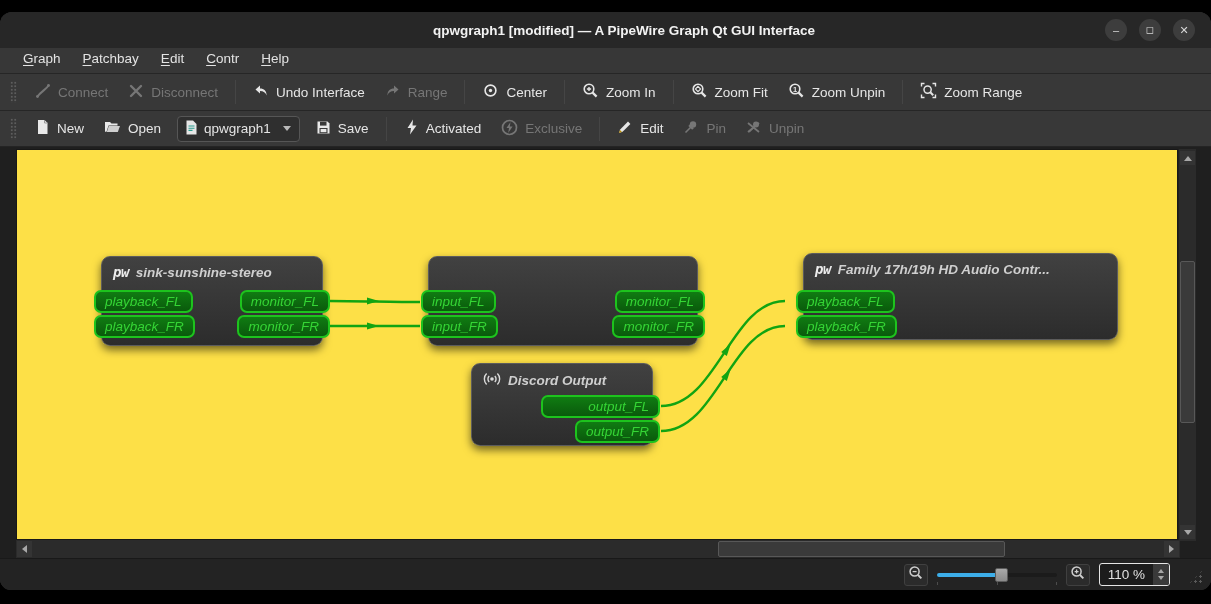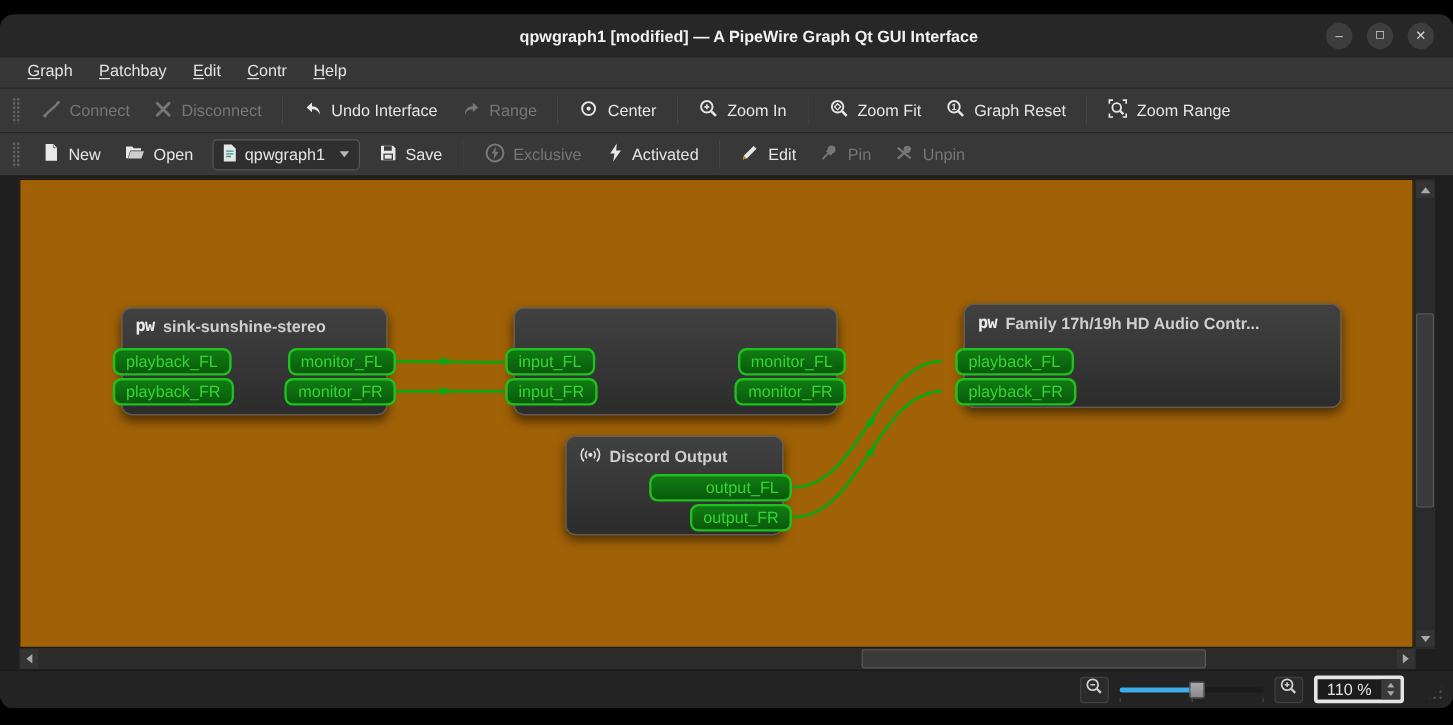--- a/index.html
+++ b/index.html
@@ -31,21 +31,21 @@
   .tb-btn.disabled { color:#767676; }
   .tb-btn svg { flex:none; }
   .combo { display:flex; align-items:center; gap:6px; height:26px; padding:0 8px 0 7px; margin:0 6px;
            background:#2f2f2f; border:1px solid #565656; border-radius:4px; color:#e4e4e4; font-size:13.5px; }
   .combo .arrow { width:0; height:0; border-left:4px solid transparent; border-right:4px solid transparent;
                   border-top:5px solid #b9b9b9; margin-left:6px; }
 
   
   .canvas-wrap { flex:1; position:relative; background:#1f1f1f; border-top:1px solid #242424; }
   .view-content { position:absolute; left:16px; top:2px; width:1162px; height:391px;
-                  background:#a16207; border:1px solid #181818; overflow:hidden; }
+                  background:#fde047; border:1px solid #181818; overflow:hidden;font-style:italic; }
   .links { position:absolute; left:0; top:0; }
 
   .node { position:absolute; background:linear-gradient(#414141,#2c2c2c); border:1px solid #5c5c5c;
           border-radius:9px; box-shadow:0 4px 9px rgba(0,0,0,.55); }
   .node-header { display:flex; align-items:center; gap:7px; padding:7px 11px 0 11px;
                  color:#cfcfcf; font-weight:bold; font-size:13.5px; white-space:nowrap; overflow:hidden; }
   .pw-glyph { font-weight:bold; font-size:14px; color:#ececec; letter-spacing:-0.5px; font-family:"DejaVu Sans Mono", monospace; }
   .port { position:absolute; height:23px; line-height:19px; padding:0 9px;
           background:linear-gradient(#107c12,#0a5a0c); border:2px solid #1dc31d; border-radius:7px;
           color:#35d535; font-size:13.5px; white-space:nowrap; }
@@ -67,21 +67,21 @@
   .statusbar { height:32px; background:#232323; border-top:1px solid #191919; flex:none;
                position:relative; display:flex; align-items:center; justify-content:flex-end; padding-right:41px; gap:9px; }
   .sb-zoombtn { width:24px; height:22px; display:flex; align-items:center; justify-content:center;
                 color:#cfcfcf; background:#2b2b2b; border:1px solid #404040; border-radius:3px; }
   .slider { position:relative; width:120px; height:20px; }
   .slider .track { position:absolute; left:0; right:0; top:8px; height:4px; background:#1b1b1b; border-radius:2px; }
   .slider .fill  { position:absolute; left:0; width:61px; top:8px; height:4px; background:#3daee9; border-radius:2px; }
   .slider .handle{ position:absolute; left:58px; top:3px; width:13px; height:14px;
                    background:linear-gradient(#a9a9a9,#8a8a8a); border:1px solid #5c5c5c; border-radius:2px; }
   .slider .tick { position:absolute; top:17px; width:1px; height:3px; background:#4c4c4c; }
-  .spinbox { display:flex; align-items:center; height:23px; background:#1c1c1c; border:3px solid #e5e5e5; border-radius:3px; overflow:hidden; }
+  .spinbox { display:flex; align-items:center; height:23px; background:#1c1c1c; border:1px solid #e5e5e5; border-radius:3px; overflow:hidden; }
   .spin-value { color:#e0e0e0; font-size:13.5px; padding:0 8px; }
   .spin-btns { width:16px; height:100%; background:#3a3a3a; display:flex; flex-direction:column; align-items:center; justify-content:center; gap:3px; }
   .spin-btns .tri-up { border-bottom-width:4px; border-left-width:3.5px; border-right-width:3.5px; }
   .spin-btns .tri-down { border-top-width:4px; border-left-width:3.5px; border-right-width:3.5px; }
   .grip { position:absolute; right:7px; bottom:5px; width:16px; height:16px;
           background-image:radial-gradient(#5a5a5a 1.1px, transparent 1.2px); background-size:5px 5px;
           clip-path:polygon(100% 0, 100% 100%, 0 100%); }
 </style>
 </head>
 <body>
@@ -176,21 +176,21 @@
             <path d="M7 4.4 L9.6 7 L7 9.6 L4.4 7 Z" stroke="currentColor" stroke-width="1.1" fill="none"></path>
           </svg></span>
       <span>Zoom Fit</span>
     </div>
     <div class="tb-btn">
       <span><svg width="17" height="17" viewBox="0 0 17 17">
             <circle cx="7" cy="7" r="4.8" stroke="currentColor" stroke-width="1.6" fill="none"></circle>
             <path d="M10.6 10.6 L14.6 14.6" stroke="currentColor" stroke-width="2.2"></path>
             <text x="7" y="9.6" font-size="7.5" font-weight="bold" text-anchor="middle" fill="currentColor" stroke="none">1</text>
           </svg></span>
-      <span>Graph Reset</span>
+      <span>Zoom Unpin</span>
     </div>
 
     <div class="tb-sep"></div>
 
     <div class="tb-btn">
       <span><svg width="17" height="17" viewBox="0 0 17 17">
             <path d="M1.5 4.5 V1.5 H4.5 M12.5 1.5 H15.5 V4.5 M15.5 12.5 V15.5 H12.5 M4.5 15.5 H1.5 V12.5" stroke="currentColor" stroke-width="1.4" fill="none"></path>
             <circle cx="7.6" cy="7.6" r="3.6" stroke="currentColor" stroke-width="1.5" fill="none"></circle>
             <path d="M10.3 10.3 L13.2 13.2" stroke="currentColor" stroke-width="2"></path>
           </svg></span>
@@ -230,32 +230,32 @@
             <path d="M1.5 1.5 H11.5 L13.5 3.5 V13.5 H1.5 Z" fill="#e9e9e9"></path>
             <rect x="4" y="1.8" width="6.5" height="3.8" fill="#3a3a3a"></rect>
             <rect x="3.5" y="8" width="8" height="5.2" fill="#3a3a3a"></rect>
             <rect x="4.6" y="9" width="5.8" height="3.2" fill="#e9e9e9"></rect>
           </svg></span>
       <span>Save</span>
     </div>
 
     <div class="tb-sep"></div>
 
+    <div class="tb-btn">
+      <span><svg width="15" height="16" viewBox="0 0 15 16">
+            <path d="M9 0.5 L3.5 9 H7 L6 15.5 L12.5 6.5 H8.5 Z" fill="currentColor"></path>
+          </svg></span>
+      <span>Activated</span>
+    </div>
     <div class="tb-btn disabled">
       <span><svg width="17" height="17" viewBox="0 0 17 17">
             <circle cx="8.5" cy="8.5" r="7" stroke="currentColor" stroke-width="1.7" fill="none"></circle>
             <path d="M9.5 3 L5.5 9 H8 L7.2 14 L11.6 7.5 H8.8 Z" fill="currentColor"></path>
           </svg></span>
       <span>Exclusive</span>
-    </div>
-    <div class="tb-btn">
-      <span><svg width="15" height="16" viewBox="0 0 15 16">
-            <path d="M9 0.5 L3.5 9 H7 L6 15.5 L12.5 6.5 H8.5 Z" fill="currentColor"></path>
-          </svg></span>
-      <span>Activated</span>
     </div>
 
     <div class="tb-sep"></div>
 
     <div class="tb-btn">
       <span><svg width="16" height="16" viewBox="0 0 16 16">
             <path d="M2 14 L3.2 10.4 L11 2.6 L13.4 5 L5.6 12.8 Z" fill="currentColor"></path>
             <path d="M2 14 L3 11 L5 13 Z" fill="#b58900"></path>
           </svg></span>
       <span>Edit</span>

